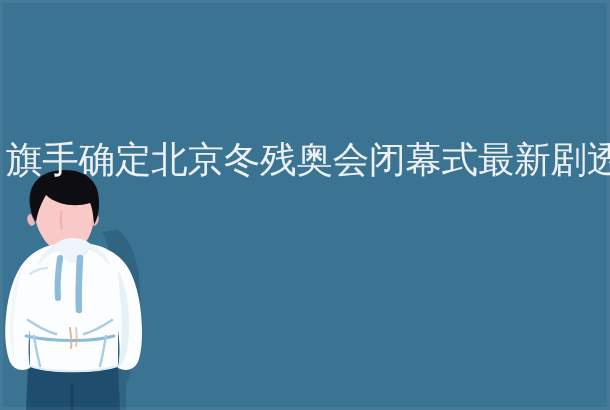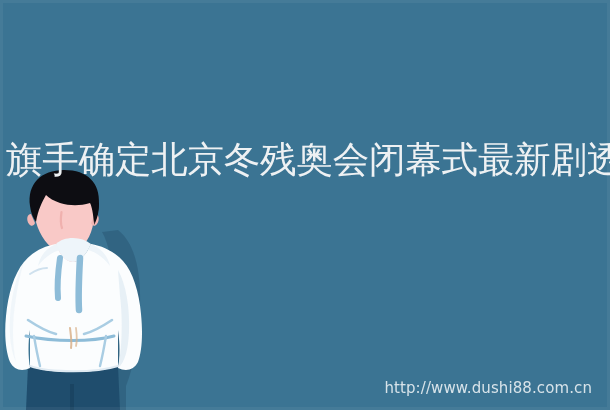--- a/index.html
+++ b/index.html
@@ -179,16 +179,15 @@
 
           <path d="M30 196 C50 203 96 203 118 196" stroke="#dfeaf2" stroke-width="2" fill="none" stroke-linecap="round"></path>
         </g>
 
       </g>
     </svg>
   </div>
 
   <div class="headline">旗手确定北京冬残奥会闭幕式最新剧透来了</div>
 
-  <div class="watermark">http://www.dushi88.com.cn</div>
 
   <div class="card-edge"></div>
 </div>
 
 </body></html>

